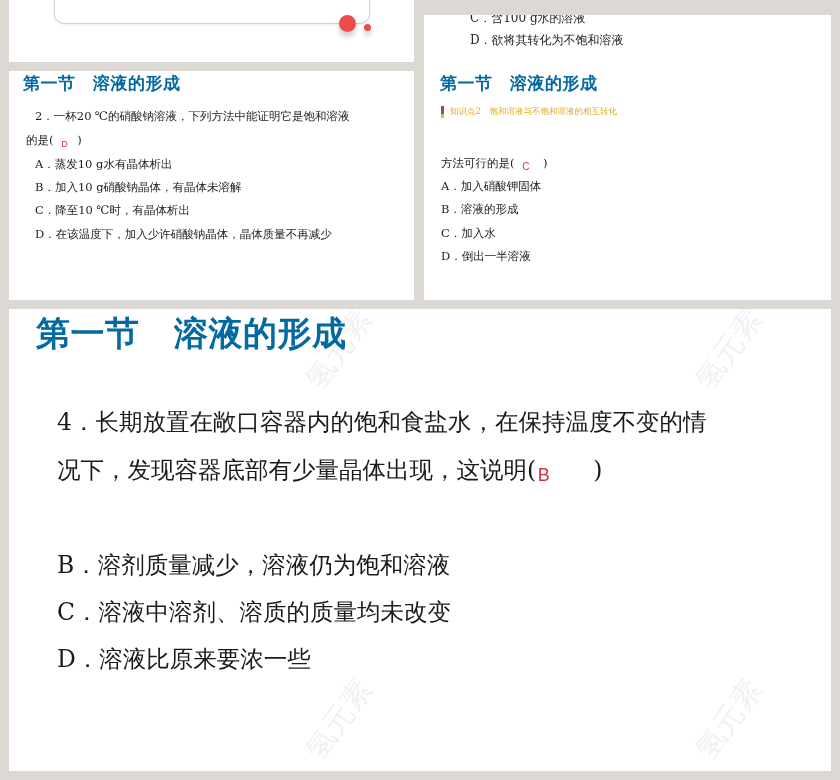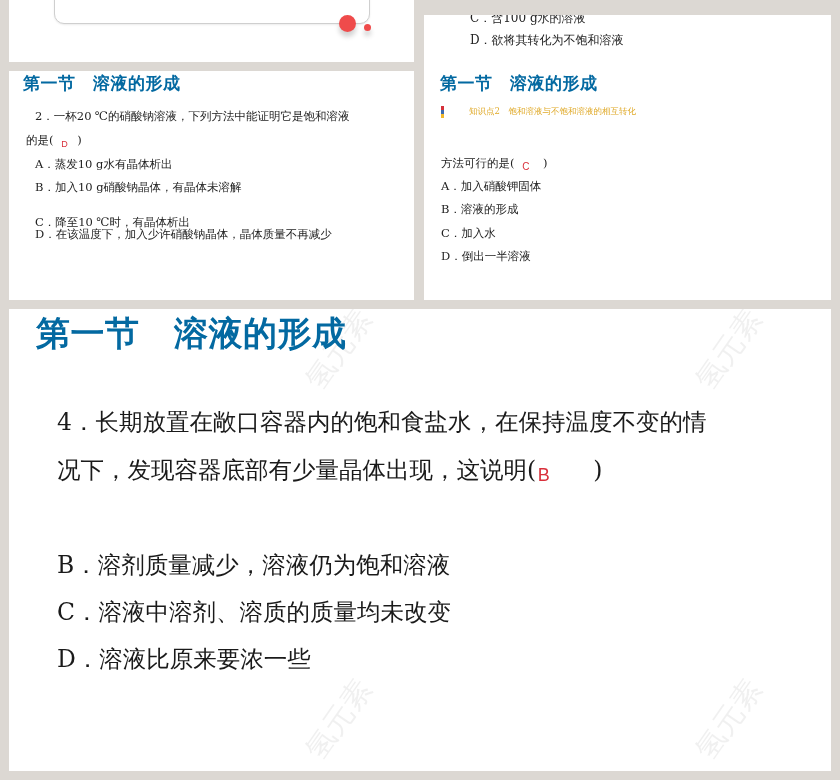--- a/index.html
+++ b/index.html
@@ -34,21 +34,21 @@
     #p-tr { left: 424px; top: 0; width: 407px; height: 62px; margin-top: 15px; }
     #p-tr .line { font-size: 12px; left: 46px; }
 
     
     #p-ml { left: 9px; top: 71px; width: 405px; height: 229px; }
     #p-mr { left: 424px; top: 71px; width: 407px; height: 229px; }
     .mid-heading { position: absolute; left: 14px; top: 1px; font-size: 17px; }
     #p-mr .mid-heading { left: 16px; }
     .mid .line { font-size: 11.5px; color: #222; }
 
-    #kp { position: absolute; left: 17px; top: 35px; display: flex; align-items: center; gap: 19px; }
+    #kp { position: absolute; left: 17px; top: 35px; display: flex; align-items: center; }
     #kp-bar { width: 3px; height: 12px; margin-right: 6px;
       background: linear-gradient(#d5313b 0 33%, #3c6bb0 33% 66%, #f1b82c 66% 100%); }
     #kp-text { font-size: 8.5px; color: #e0aa2a; white-space: pre; }
 
     
     #p-b { left: 9px; top: 309px; width: 822px; height: 462px; }
     #b-heading { position: absolute; left: 27px; top: 2px; font-size: 34px; }
     #p-b .line { font-size: 23.5px; color: #1a1a1a; left: 48px; }
 
     .watermark {
@@ -77,21 +77,21 @@
 <div class="panel mid" id="p-ml">
   <div class="heading mid-heading">第一节　溶液的形成</div>
   <div class="line" style="left:26px; top:38px">2．一杯20 ℃的硝酸钠溶液，下列方法中能证明它是饱和溶液</div>
   <div class="line" style="left:17px; top:62px">
     <span>的是(</span>
     <span class="ans" style="font-size:9px; padding:0 6px 0 4px; position:relative; top:3px">D</span>
     <span>)</span>
   </div>
   <div class="line" style="left:26px; top:86px">A．蒸发10 g水有晶体析出</div>
   <div class="line" style="left:26px; top:109px">B．加入10 g硝酸钠晶体，有晶体未溶解</div>
-  <div class="line" style="left:26px; top:144px">C．降至10 ℃时，有晶体析出</div>
+  <div class="line" style="left:26px; top:132px">C．降至10 ℃时，有晶体析出</div>
   <div class="line" style="left:26px; top:156px">D．在该温度下，加入少许硝酸钠晶体，晶体质量不再减少</div>
 </div>
 
 <div class="panel mid" id="p-mr">
   <div class="heading mid-heading">第一节　溶液的形成</div>
   <div id="kp">
     <span id="kp-bar"></span>
     <span id="kp-text">知识点2　饱和溶液与不饱和溶液的相互转化</span>
   </div>
   <div class="line" style="left:17px; top:85px">

